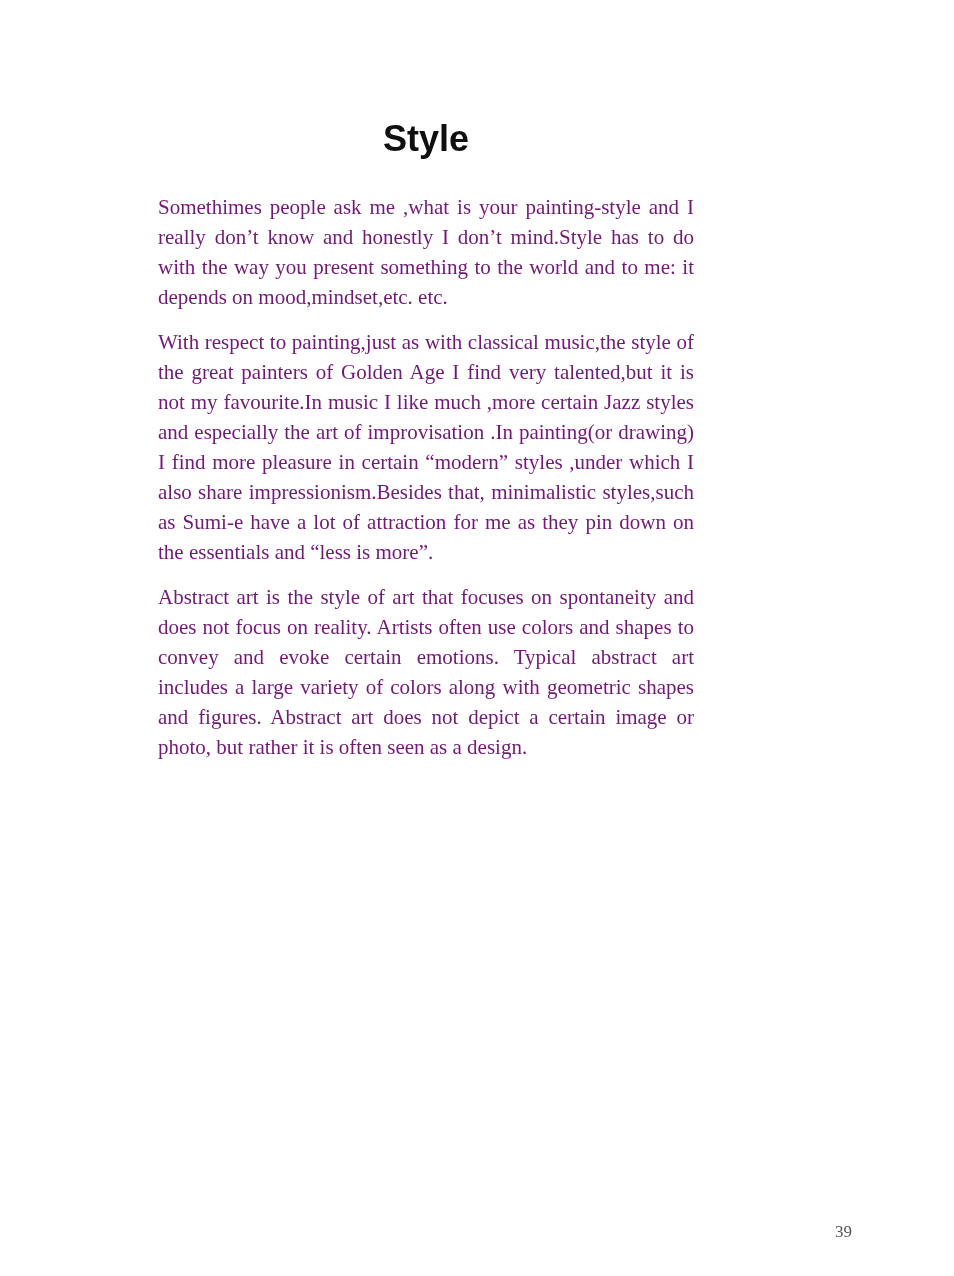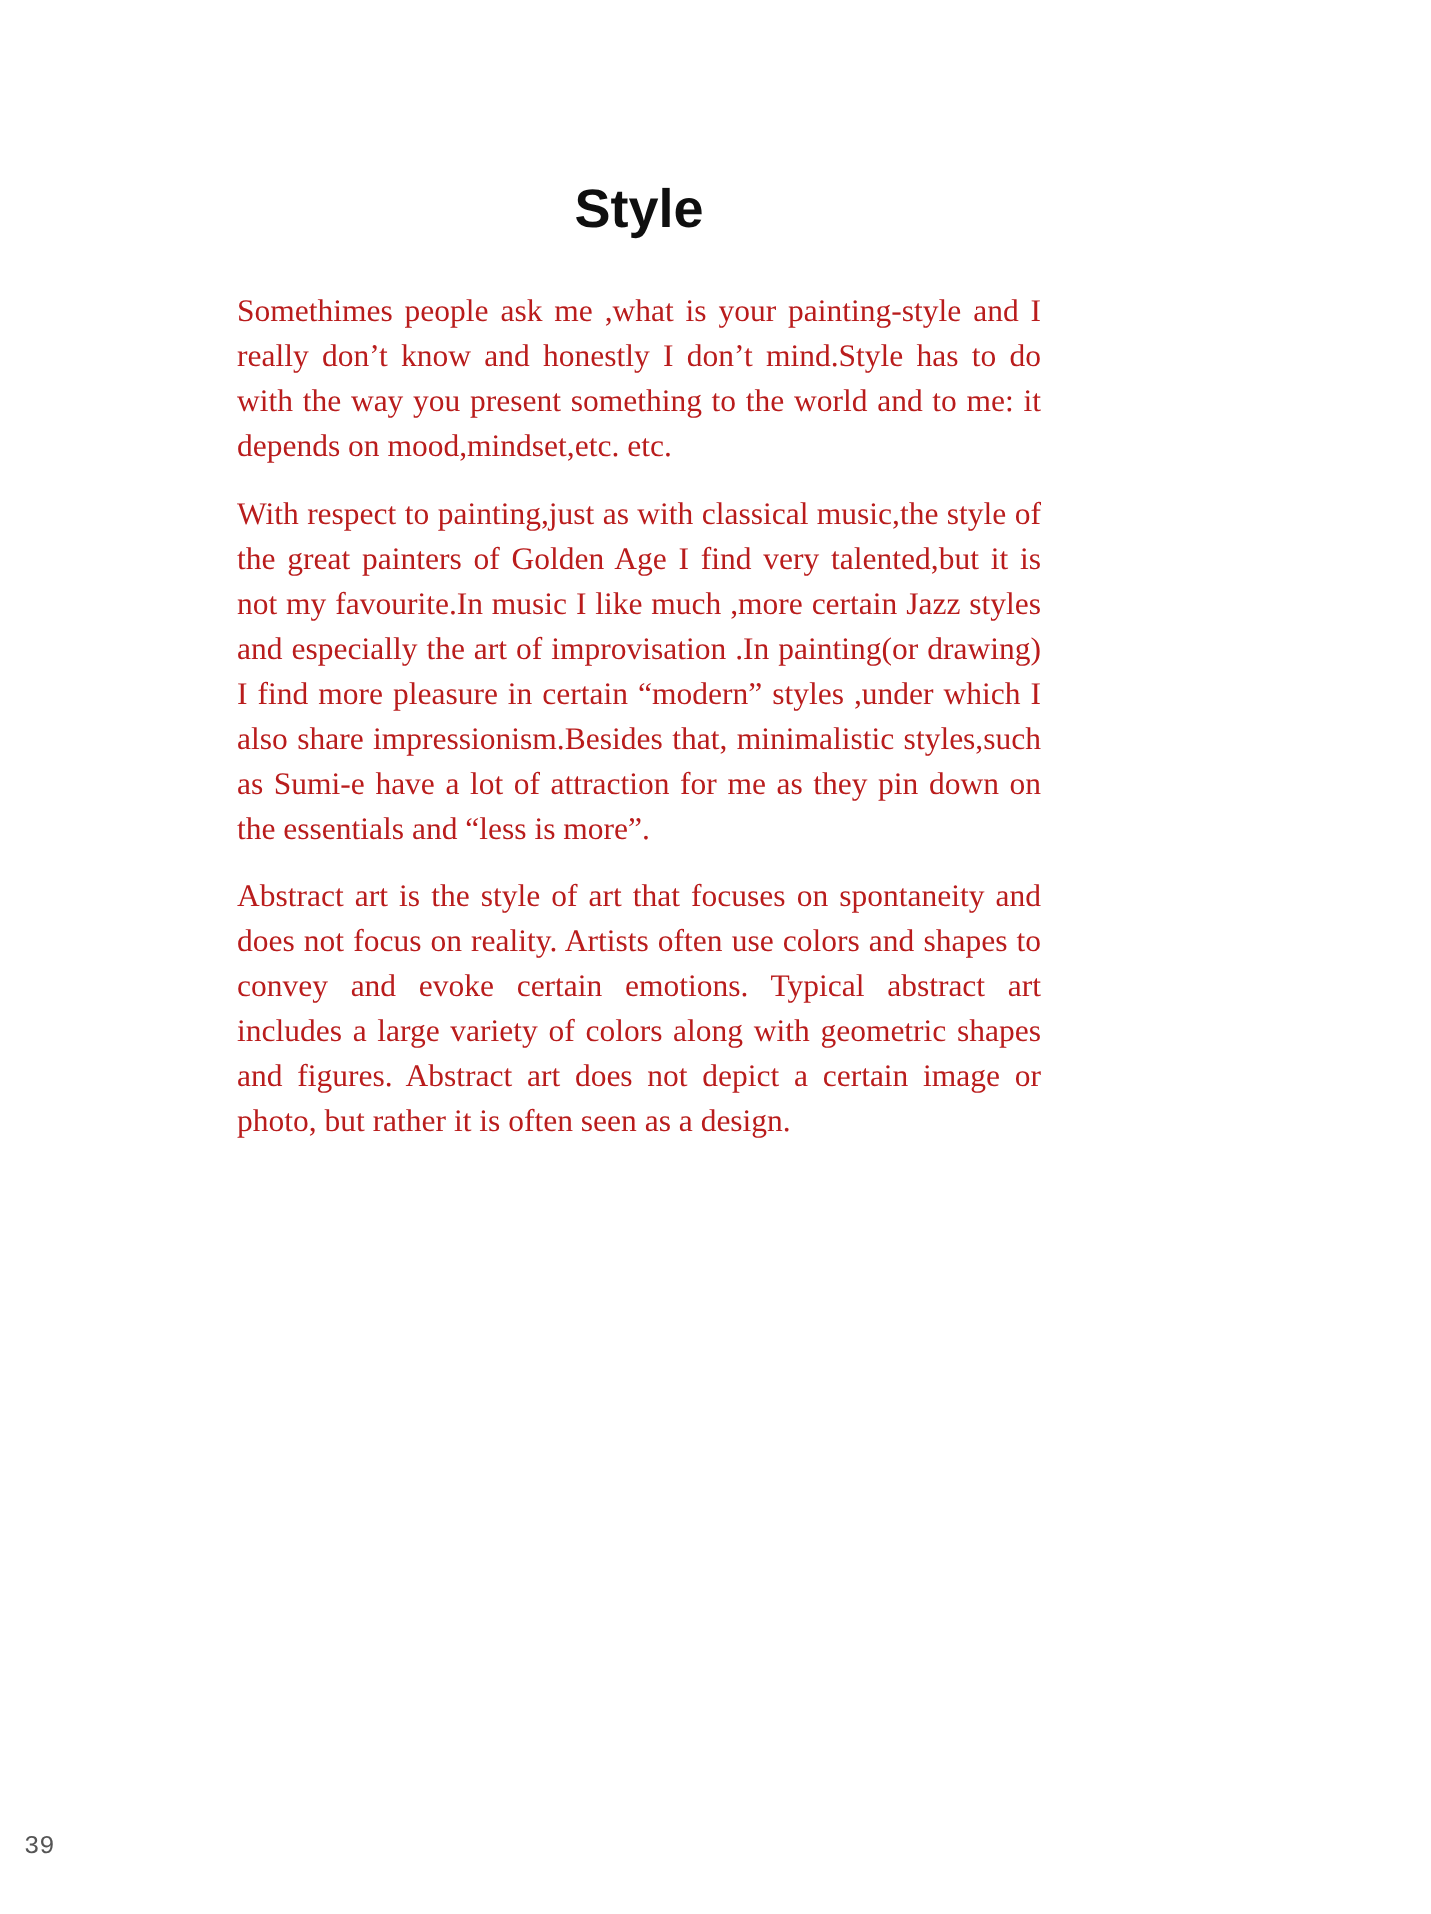--- a/index.html
+++ b/index.html
@@ -27,42 +27,42 @@
     line-height: 50px;
     letter-spacing: 0px;
     text-align: center;
     color: #0f0f0f;
   }
   .body-copy p {
     margin: 0 0 15px 0;
     font-family: "Liberation Serif", serif;
     font-size: 21px;
     line-height: 30px;
-    color: #b91c1c;
+    color: #701a75;
     text-align: justify;
   }
   .body-copy p.first {
     margin-top: 28px;
   }
   .section-heading {
     margin: 0 0 15px 0;
     font-family: "Liberation Serif", serif;
     font-size: 21px;
     line-height: 30px;
     font-weight: bold;
     color: #3a3a3a;
     text-align: left;
   }
   .page-number {
     position: absolute;
     left: 16px;
     right: 0;
     bottom: 34px;
-    text-align: left;
-    font-family: Liberation Mono, monospace;
+    text-align: right;
+    font-family: Liberation Serif, serif;
     font-size: 17px;
     line-height: 20px;
     color: #555555;
   }
 </style>
 </head>
 <body>
 
 <div class="page">
 

